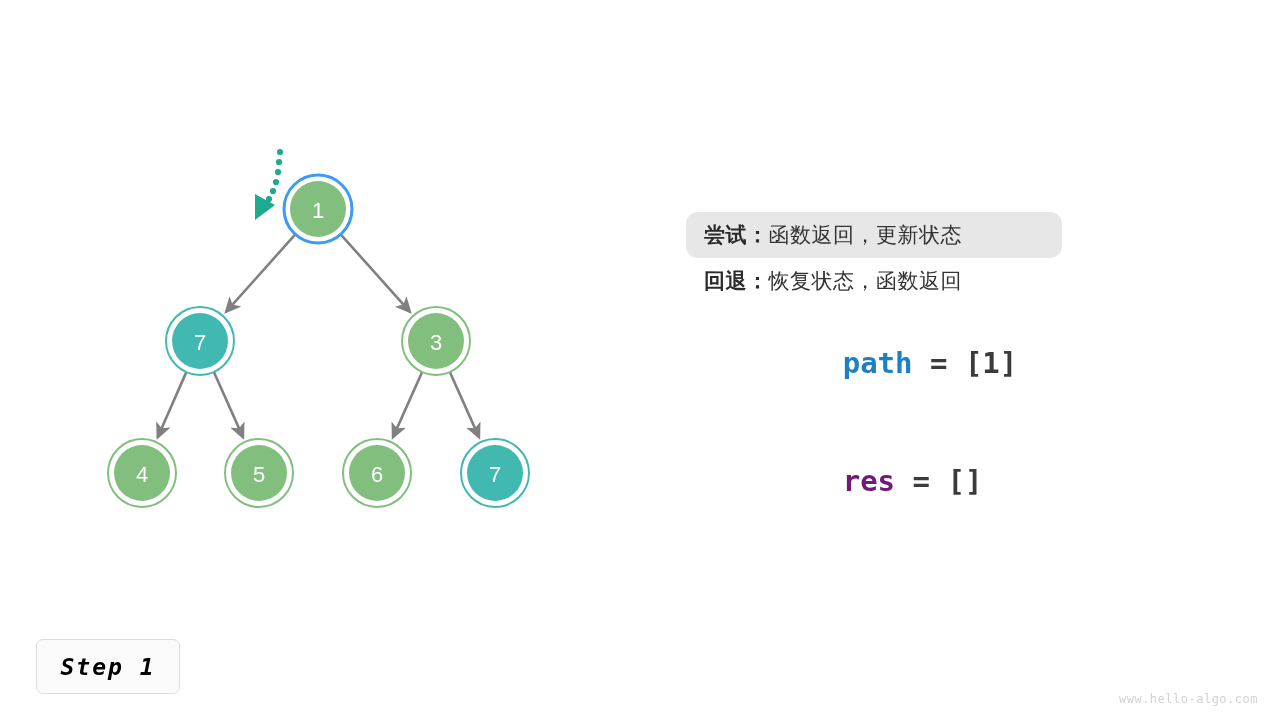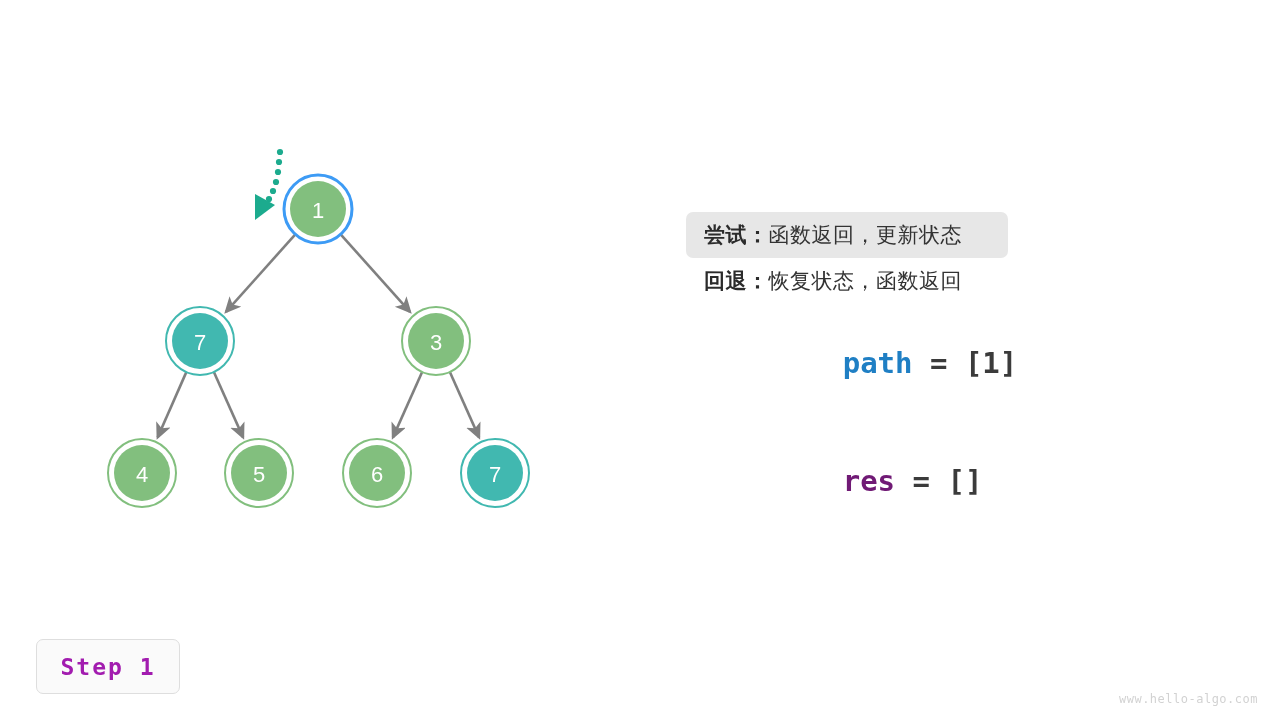--- a/index.html
+++ b/index.html
@@ -51,22 +51,22 @@
     align-items: center;
     padding: 0 18px;
     box-sizing: border-box;
     font-size: 21px;
     color: #333333;
     letter-spacing: 0.5px;
     white-space: nowrap;
   }
   .hint-row.highlighted {
     background: #e7e7e7;
-    border-radius: 7px;
-    width: 322px;
+    border-radius: 12px;
+    width: 376px;
   }
   .hint-key {
     font-weight: bold;
     color: #2b2b2b;
   }
   .hint-val {
     font-weight: normal;
     color: #333333;
   }
 
@@ -96,23 +96,24 @@
     height: 55px;
     border: 1px solid #dedede;
     border-radius: 7px;
     background: #fafafa;
     display: flex;
     align-items: center;
     justify-content: center;
     font-family: "DejaVu Sans Mono", "Liberation Mono", monospace;
     font-size: 23px;
     font-weight: bold;
-    color: #a21caf;
+    color: #000000;
     letter-spacing: 2px;
     box-sizing: border-box;
+    font-style: italic;
   }
 
   
   #watermark {
     position: absolute;
     right: 22px;
     bottom: 14px;
     font-family: "DejaVu Sans Mono", "Liberation Mono", monospace;
     font-size: 12px;
     color: #d2d2d2;

